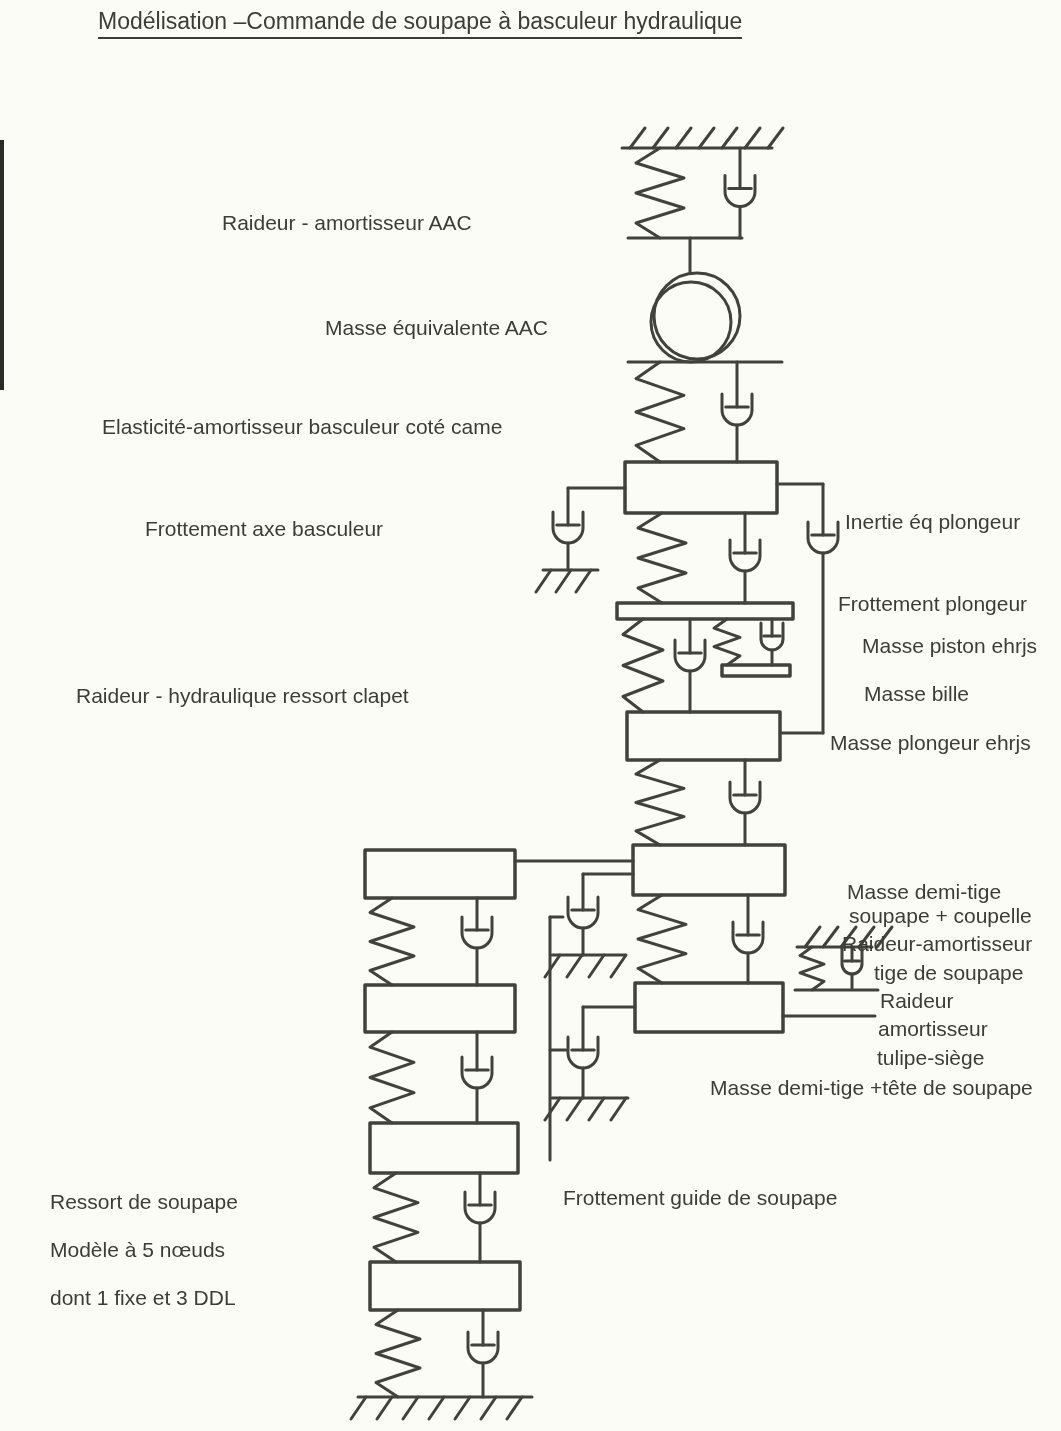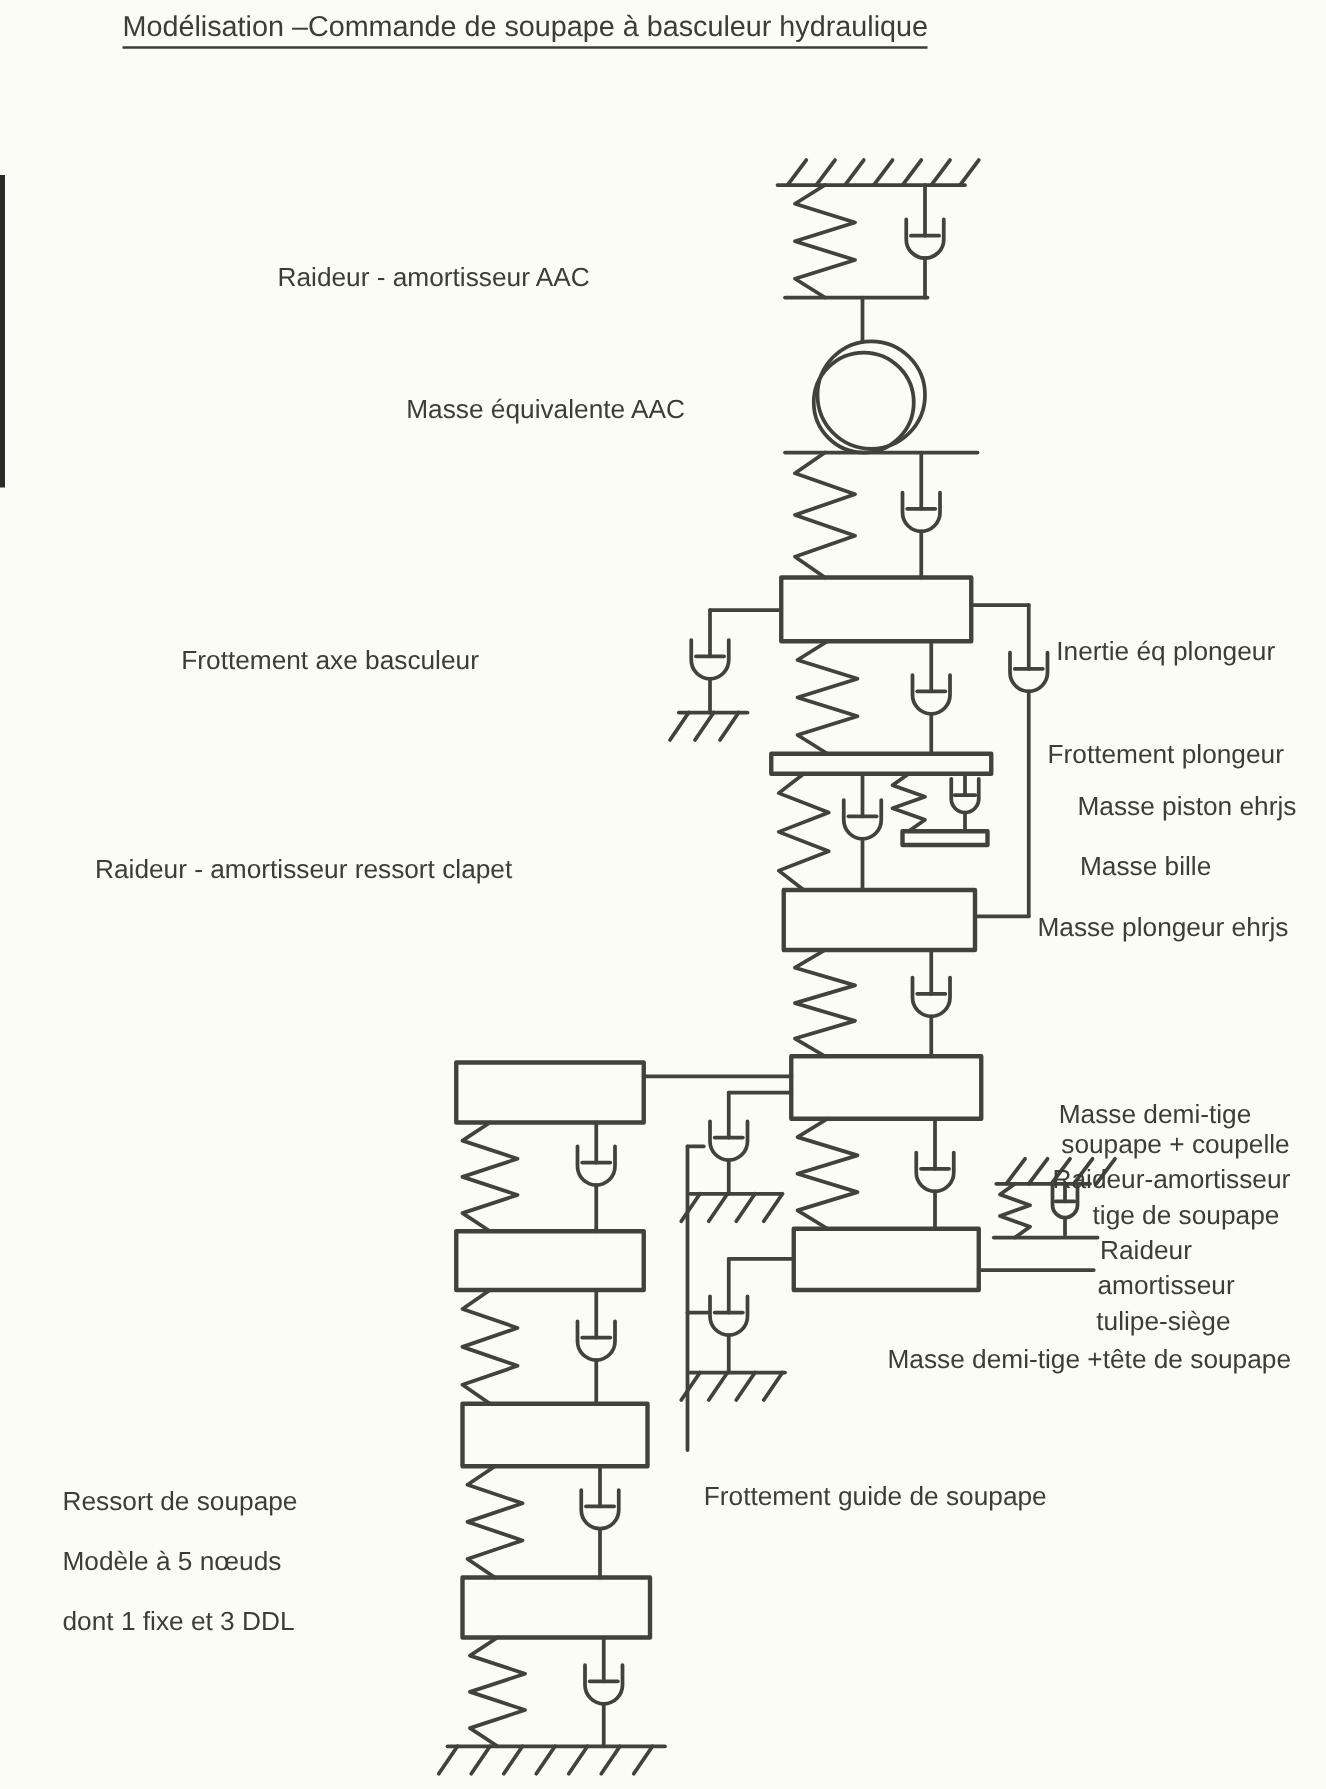--- a/index.html
+++ b/index.html
@@ -281,22 +281,23 @@
         <line x1="418" y1="1397" x2="403" y2="1419"></line>
         <line x1="444" y1="1397" x2="429" y2="1419"></line>
         <line x1="470" y1="1397" x2="455" y2="1419"></line>
         <line x1="496" y1="1397" x2="481" y2="1419"></line>
         <line x1="522" y1="1397" x2="507" y2="1419"></line>
       </g>
   </svg>
 
   <div class="lbl" style="left:222px;top:171px">Raideur - amortisseur AAC</div>
   <div class="lbl" style="left:325px;top:276px">Masse équivalente  AAC</div>
+  <div class="lbl" style="left:102px;top:375px">Elasticité-amortisseur basculeur coté came</div>
   <div class="lbl" style="left:145px;top:477px">Frottement axe basculeur</div>
-  <div class="lbl" style="left:76px;top:644px">Raideur - amortisseur ressort clapet</div>
+  <div class="lbl" style="left:76px;top:644px">Raideur - hydraulique ressort clapet</div>
   <div class="lbl" style="left:50px;top:1150px">Ressort de soupape</div>
   <div class="lbl" style="left:50px;top:1198px">Modèle à 5 nœuds</div>
   <div class="lbl" style="left:50px;top:1246px">dont 1 fixe et 3 DDL</div>
 
   <div class="lbl" style="left:845px;top:470px">Inertie éq  plongeur</div>
   <div class="lbl" style="left:838px;top:552px">Frottement plongeur</div>
   <div class="lbl" style="left:862px;top:594px">Masse piston ehrjs</div>
   <div class="lbl" style="left:864px;top:642px">Masse bille</div>
   <div class="lbl" style="left:830px;top:691px">Masse plongeur ehrjs</div>
   <div class="lbl" style="left:847px;top:840px">Masse demi-tige</div>

